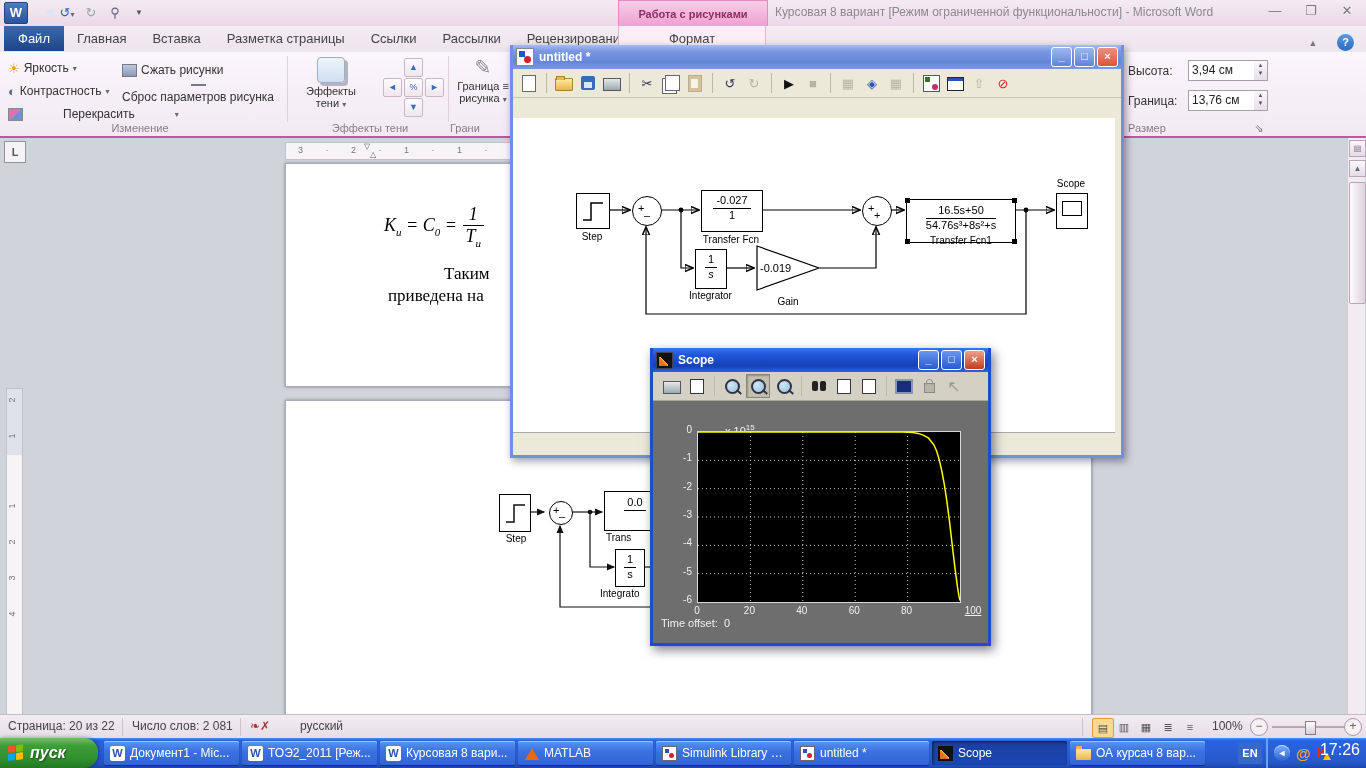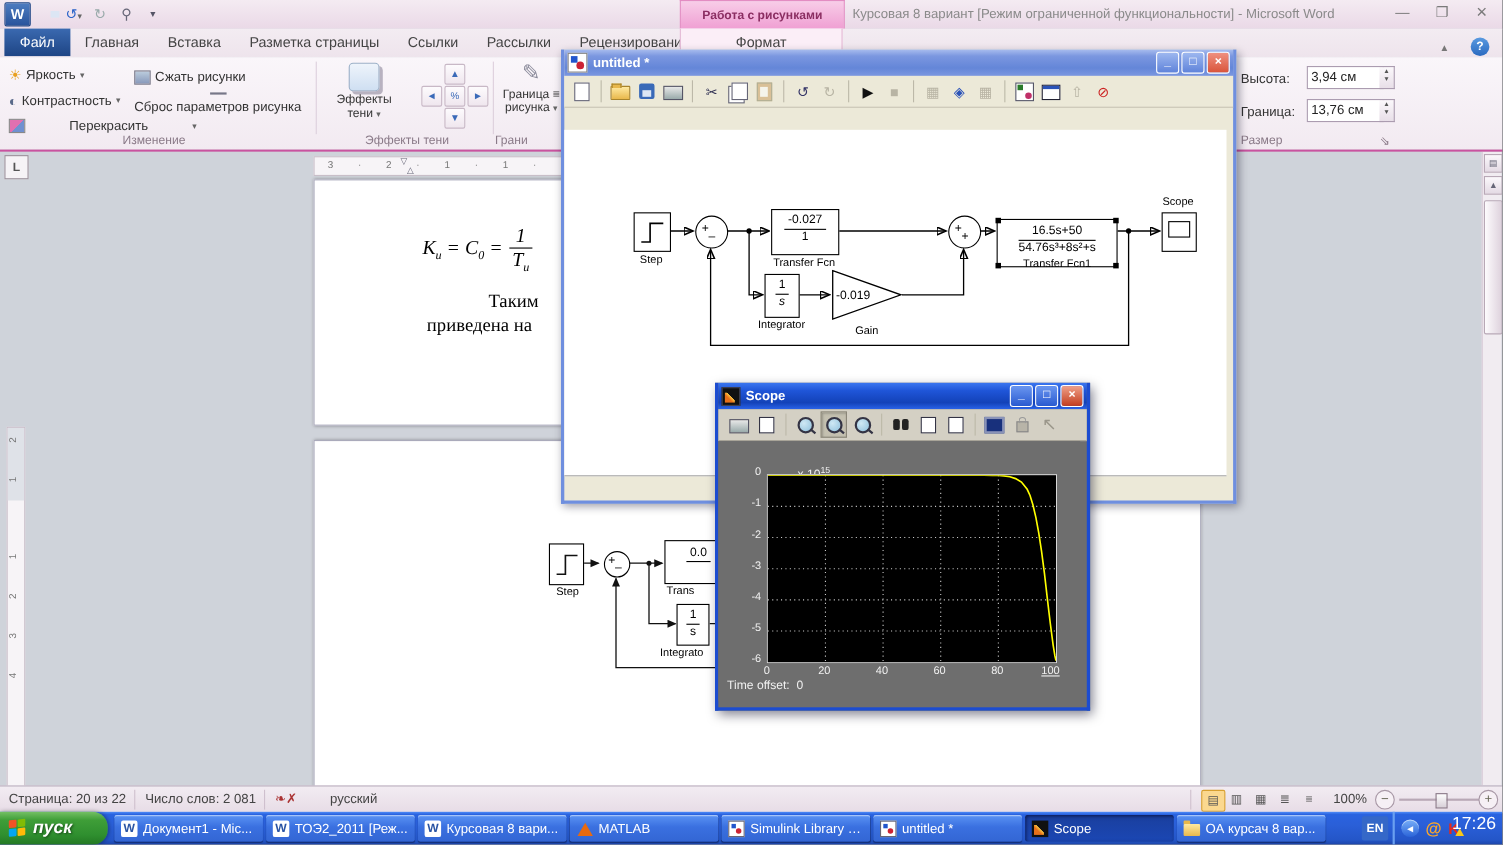--- a/index.html
+++ b/index.html
@@ -580,21 +580,21 @@
           <div class="yt" style="top: 136.333px;">-4</div>
           <div class="yt" style="top: 164.667px;">-5</div>
           <div class="yt" style="top: 193px;">-6</div>
         </div>
       <div id="scope-xlabels" style="position:absolute;left:0;top:0;width:329px;height:236px;">
           <div class="xt" style="left: 34px;">0</div>
           <div class="xt" style="left: 86.4px;">20</div>
           <div class="xt" style="left: 138.8px;">40</div>
           <div class="xt" style="left: 191.2px;">60</div>
           <div class="xt" style="left: 243.6px;">80</div>
-          <div class="xt" style="left: 292px; text-decoration: underline;">100</div>
+          <div class="xt" style="left: 310px; text-decoration: underline;">100</div>
         </div>
       <div id="scope-plot">
         <svg id="scope-svg" width="262" height="170">
             <line class="grid" x1="52.400000000000006" y1="0" x2="52.400000000000006" y2="170"></line>
             <line class="grid" x1="104.80000000000001" y1="0" x2="104.80000000000001" y2="170"></line>
             <line class="grid" x1="157.2" y1="0" x2="157.2" y2="170"></line>
             <line class="grid" x1="209.60000000000002" y1="0" x2="209.60000000000002" y2="170"></line>
             <line class="grid" x1="0" y1="28.333333333333332" x2="262" y2="28.333333333333332"></line>
             <line class="grid" x1="0" y1="56.666666666666664" x2="262" y2="56.666666666666664"></line>
             <line class="grid" x1="0" y1="85" x2="262" y2="85"></line>

